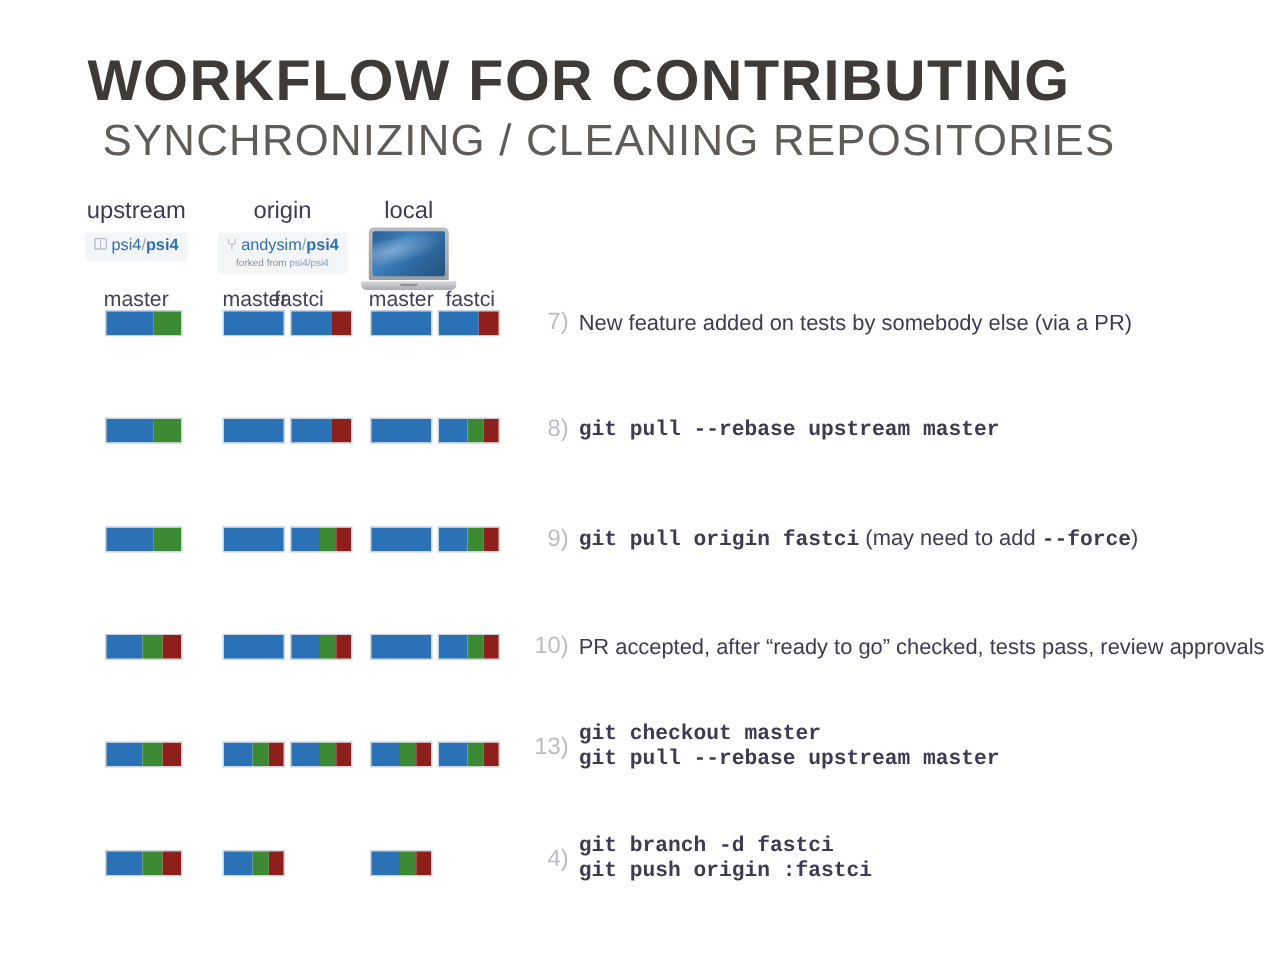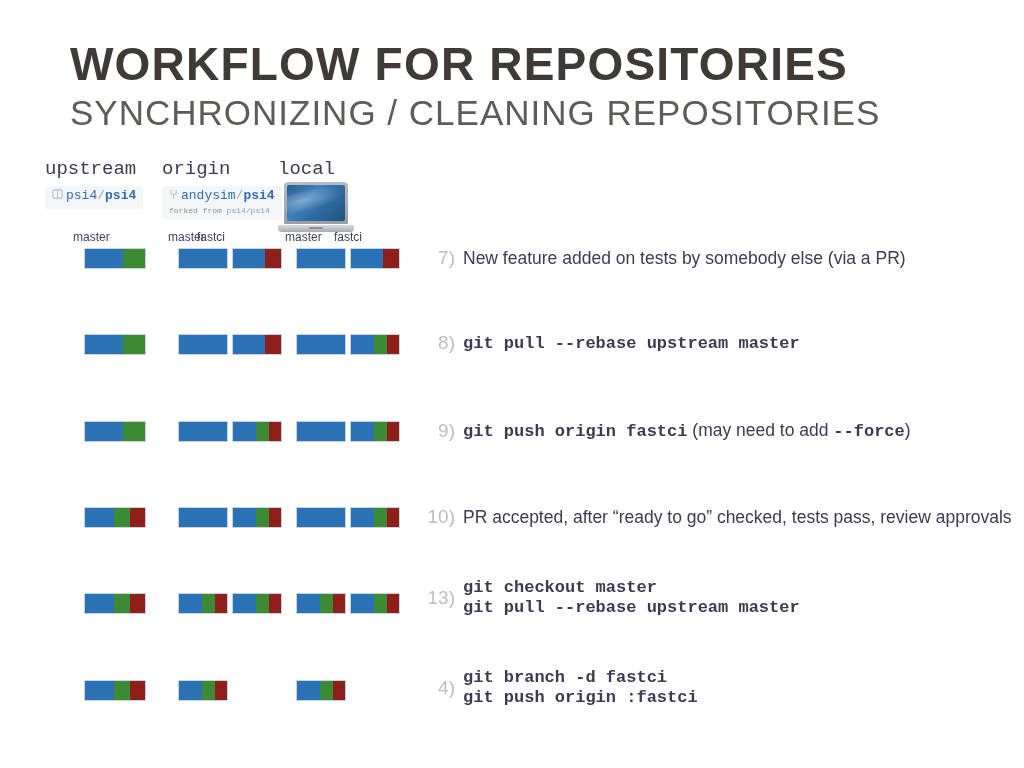--- a/index.html
+++ b/index.html
@@ -32,30 +32,29 @@
     margin: 0;
     white-space: nowrap;
   }
   #sub-title {
     font-family: "Liberation Sans", sans-serif;
     font-weight: normal;
     font-size: 35px;
     letter-spacing: 1.0px;
     color: #5e5b59;
     line-height: 42px;
-    margin: 0;
+    margin: 12px;
     margin-top: 2px;
     white-space: nowrap;
   }
 
   
   .repo-col {
     position: absolute;
-    text-align: left;
-    font-family: Liberation Mono, monospace;
+    text-align: center;
   }
   .repo-title {
     font-size: 19px;
     color: #3f3a52;
     line-height: 22px;
     white-space: nowrap;
   }
 
   
   .gh-badge {
@@ -141,23 +140,23 @@
     bottom: 3px;
     width: 14px;
     height: 2px;
     border-radius: 0 0 3px 3px;
     background: #8d9096;
   }
 
   
   .branch-label {
     position: absolute;
-    font-size: 12px;
+    font-size: 17px;
     color: #463f5c;
-    text-align: left;
+    text-align: right;
     white-space: nowrap;
   }
 
   
   .bar {
     position: absolute;
     height: 21px;
     border: 1px solid #c9d3e0;
     box-sizing: border-box;
     display: flex;
@@ -209,21 +208,21 @@
     font-size: 17px;
     color: #3f3a52;
     line-height: 20px;
     white-space: nowrap;
   }
 </style>
 </head>
 <body>
 
 <div id="title-block">
-  <div id="main-title">WORKFLOW FOR REPOSITORIES</div>
+  <div id="main-title">WORKFLOW FOR CONTRIBUTING</div>
   <div id="sub-title">SYNCHRONIZING / CLEANING REPOSITORIES</div>
 </div>
 
 <div class="repo-col" style="left:45px; top:158px; width:128px;">
   <div class="repo-title">upstream</div>
   <div class="gh-badge">
     <div class="gh-line1">
       <span class="gh-icon">
         <svg width="11" height="11" viewBox="0 0 12 12">
             <rect x="1" y="1" width="10" height="9" rx="1" fill="none" stroke="#b6bdc5" stroke-width="1.2"></rect>
@@ -242,21 +241,21 @@
         <svg width="9" height="11" viewBox="0 0 10 12">
             <path d="M2 1 V4 Q2 6 5 6 Q8 6 8 4 V1" fill="none" stroke="#c2c8cf" stroke-width="1.2"></path>
             <line x1="5" y1="6" x2="5" y2="11" stroke="#c2c8cf" stroke-width="1.2"></line>
           </svg>
       </span><span class="owner">andysim</span><span class="sep">/</span><span class="reponame">psi4</span>
     </div>
     <div class="gh-sub"><span>forked from </span><span class="sub-link">psi4/psi4</span></div>
   </div>
 </div>
 
-<div class="repo-col" style="left:278px; top:158px; width:128px;">
+<div class="repo-col" style="left:263px; top:158px; width:128px;">
   <div class="repo-title">local</div>
   <div class="laptop">
     <div class="laptop-lid">
       <div class="laptop-screen"></div>
     </div>
     <div class="laptop-base"></div>
     <div class="laptop-notch"></div>
   </div>
 </div>
 
@@ -390,21 +389,21 @@
     <div class="step" style="top: 246px;">
       <div class="step-num">7)</div>
       <div class="step-body"><span class="plain">New feature added on tests by somebody else (via a PR)</span></div>
     </div>
     <div class="step" style="top: 330px;">
       <div class="step-num">8)</div>
       <div class="step-body"><span class="mono">git pull --rebase upstream master</span></div>
     </div>
     <div class="step" style="top: 418px;">
       <div class="step-num">9)</div>
-      <div class="step-body"><span class="mono">git push origin fastci</span><span class="plain"> (may need to add </span><span class="mono">--force</span><span class="plain">)</span></div>
+      <div class="step-body"><span class="mono">git pull origin fastci</span><span class="plain"> (may need to add </span><span class="mono">--force</span><span class="plain">)</span></div>
     </div>
     <div class="step" style="top: 505px;">
       <div class="step-num">10)</div>
       <div class="step-body"><span class="plain">PR accepted, after “ready to go” checked, tests pass, review approvals</span></div>
     </div>
     <div class="step" style="top: 578px;">
       <div class="step-num">13)</div>
       <div class="step-body">
         <div class="code-line">git checkout master</div>
         <div class="code-line">git pull --rebase upstream master</div>

